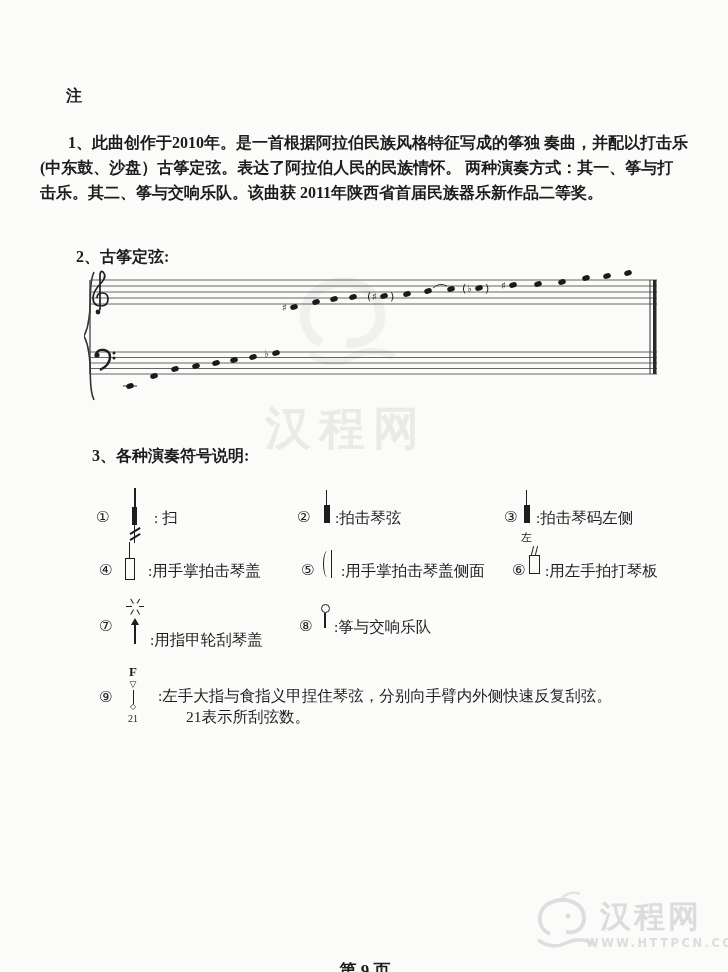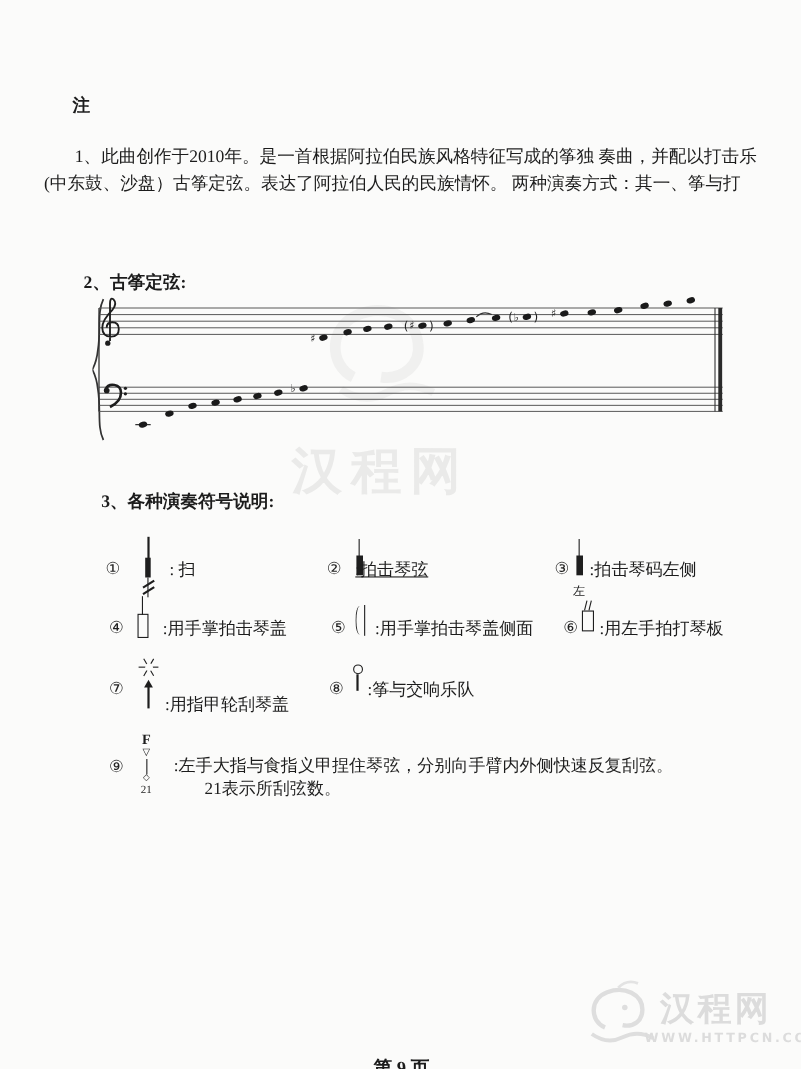--- a/index.html
+++ b/index.html
@@ -3,21 +3,21 @@
 <meta charset="utf-8">
 <style>
   html,body{margin:0;padding:0;}
   body{width:728px;height:972px;overflow:hidden;background:#fbfbfa;
        font-family:"Liberation Serif","DejaVu Serif",serif;color:#1c1c1c;}
   .page{position:relative;width:728px;height:972px;overflow:hidden;}
   .abs{position:absolute;}
   .cjk{font-family:"Liberation Serif","DejaVu Serif",serif;}
 
   .heading{left:66px;top:86px;font-size:16px;font-weight:bold;}
-  .para-line{left:40px;width:652px;font-size:16px;line-height:25px;white-space:nowrap;}
+  .para-line{left:40px;width:652px;font-size:16px;line-height:25px;white-space:nowrap;font-weight:bold;}
   .pl1{top:130px;text-indent:28px;}
   .pl2{top:155px;}
   .pl3{top:180px;}
   .sec-title{font-size:16px;font-weight:bold;}
   .sec2{left:76px;top:247px;}
   .sec3{left:76px;top:446px;margin-left:16px;}
 
   
   .circ-num{font-family:"DejaVu Sans",sans-serif;font-size:15px;color:#222;}
   .sym-label{font-size:15.5px;white-space:nowrap;}
@@ -45,20 +45,21 @@
   <svg class="abs" style="left:282px;top:256px;width:140px;height:140px;" viewBox="0 0 100 100">
     <path d="M28,62 C12,54 12,30 30,22 C48,14 68,22 70,40 C72,54 60,64 46,62" fill="none" stroke="rgba(150,150,150,0.10)" stroke-width="7"></path>
     <path d="M20,70 q15,10 30,2 q15,-8 30,0" fill="none" stroke="rgba(150,150,150,0.10)" stroke-width="5"></path>
   </svg>
   <div class="abs wm-mid-text cjk" style="left:265px;top:398px;">汉程网</div>
 
   <div class="abs heading cjk">注</div>
 
   <div class="abs para-line pl1 cjk">1、此曲创作于2010年。是一首根据阿拉伯民族风格特征写成的筝独 奏曲，并配以打击乐</div>
   <div class="abs para-line pl2 cjk">(中东鼓、沙盘）古筝定弦。表达了阿拉伯人民的民族情怀。 两种演奏方式：其一、筝与打</div>
+  <div class="abs para-line pl3 cjk">击乐。其二、筝与交响乐队。该曲获 2011年陕西省首届民族器乐新作品二等奖。</div>
 
   <div class="abs sec-title sec2 cjk">2、古筝定弦:</div>
 
   <svg id="staff-svg" class="abs" style="left:84px;top:266px;" width="580" height="140" viewBox="0 0 580 140">
 
     <g>
       <path d="M8,6 C2,18 6,34 3,52 C2,62 0,66 -2,70 C0,74 2,78 3,88 C6,106 2,122 8,134" transform="translate(2,0)" fill="none" stroke="#333" stroke-width="1.6"></path>
     </g>
 
     <g stroke="#555" stroke-width="0.9">
@@ -141,21 +142,21 @@
     <div class="ink" style="left:2px;top:42px;width:12px;height:1.6px;transform:rotate(-32deg);"></div>
     <div class="ink" style="left:2px;top:48px;width:12px;height:1.6px;transform:rotate(-32deg);"></div>
   </div>
   <div class="abs sym-label cjk" style="left:154px;top:508px;">: 扫</div>
 
   <div class="abs circ-num" style="left:297px;top:508px;">②</div>
   <div class="glyph" style="left:322px;top:490px;width:8px;height:36px;">
     <div class="ink" style="left:3.5px;top:0;width:1.4px;height:16px;"></div>
     <div class="ink" style="left:2px;top:15px;width:5.5px;height:18px;"></div>
   </div>
-  <div class="abs sym-label cjk" style="left:323px;top:508px;text-decoration:underline;">:拍击琴弦</div>
+  <div class="abs sym-label cjk" style="left:335px;top:508px;">:拍击琴弦</div>
 
   <div class="abs circ-num" style="left:504px;top:508px;">③</div>
   <div class="glyph" style="left:522px;top:490px;width:8px;height:36px;">
     <div class="ink" style="left:3.5px;top:0;width:1.4px;height:16px;"></div>
     <div class="ink" style="left:2px;top:15px;width:5.5px;height:18px;"></div>
   </div>
   <div class="abs sub-label cjk" style="left:521px;top:530px;">左</div>
   <div class="abs sym-label cjk" style="left:536px;top:508px;">:拍击琴码左侧</div>
 
   <div class="abs circ-num" style="left:99px;top:561px;">④</div>

